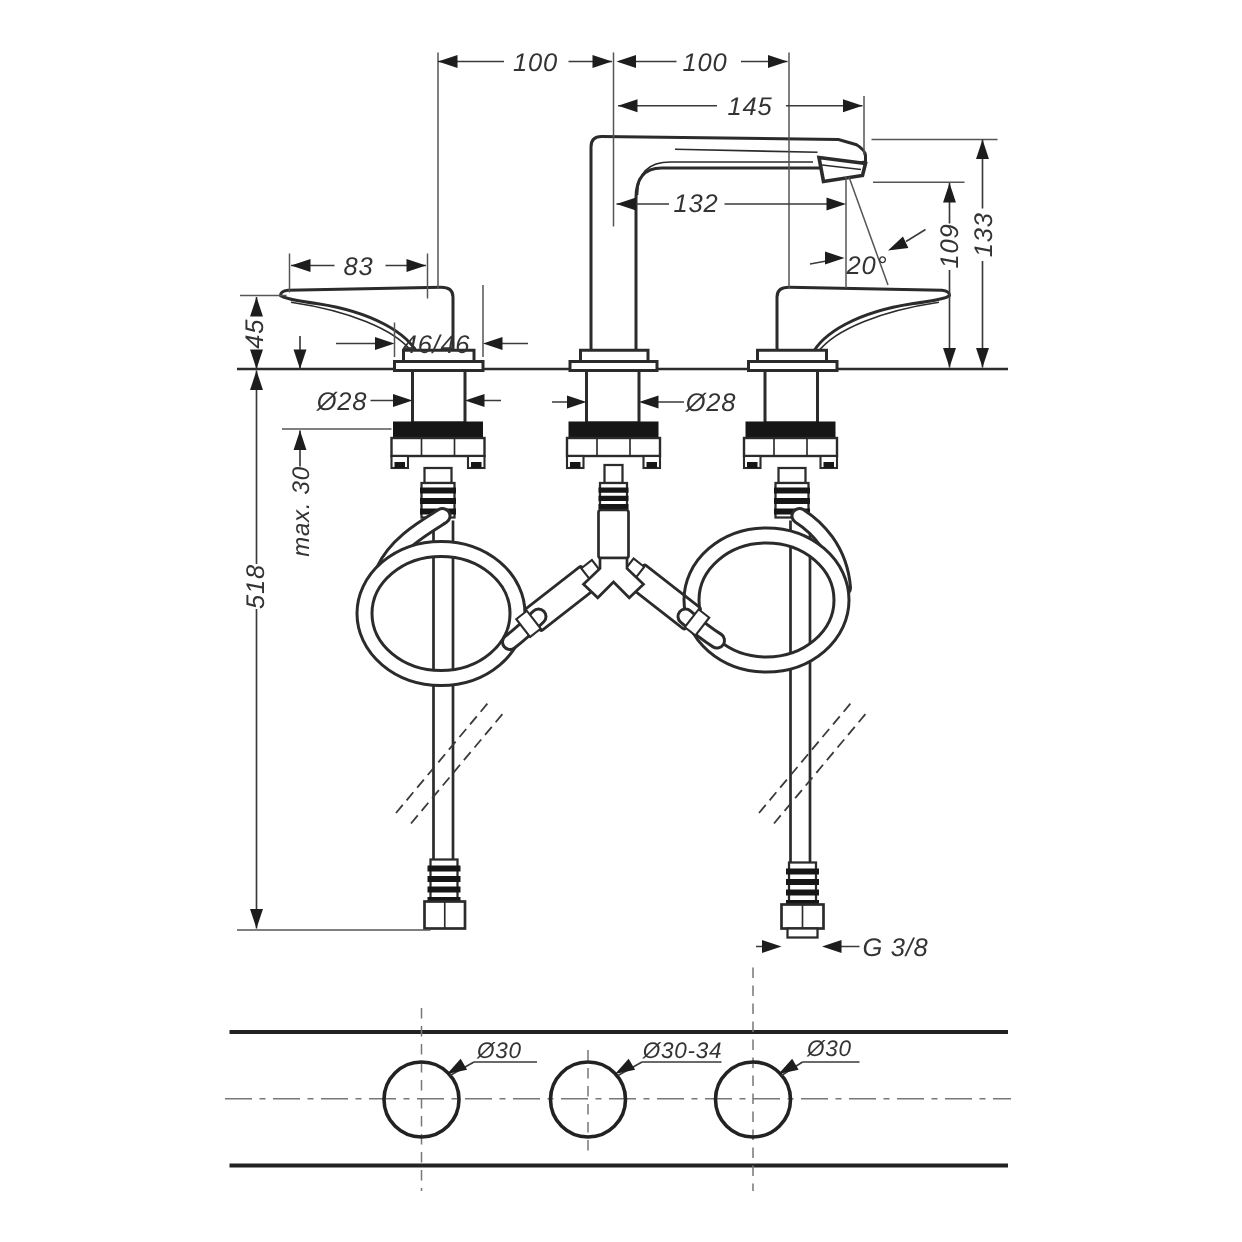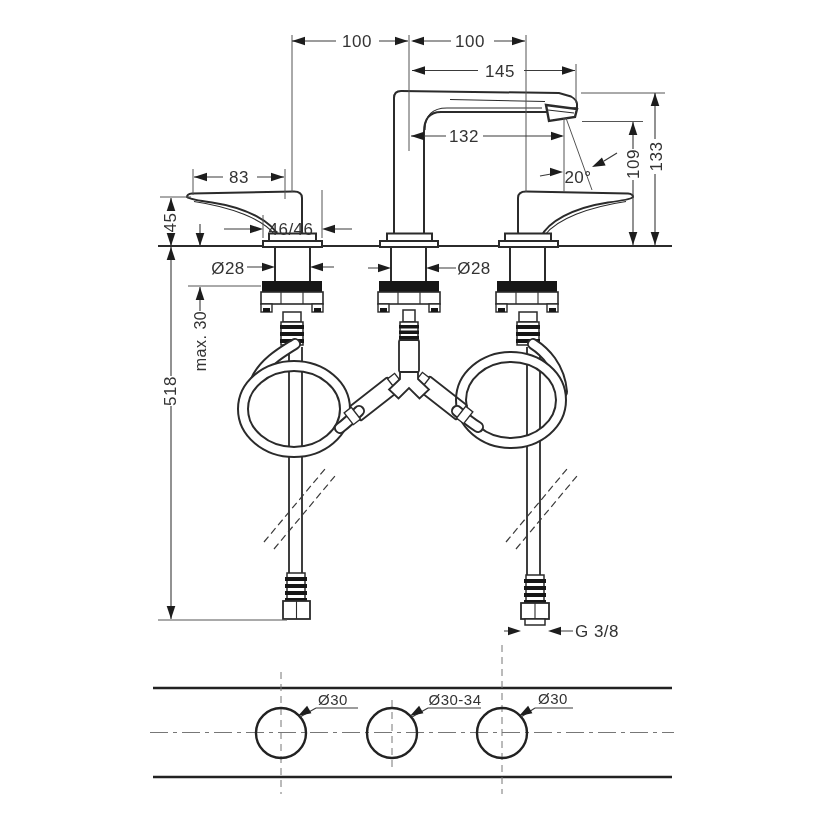--- a/index.html
+++ b/index.html
@@ -1,17 +1,17 @@
 <!DOCTYPE html>
 <html><head>
 <meta charset="utf-8">
 <style>
   html,body{margin:0;padding:0;background:#fff;}
   .stage{position:relative;width:828px;height:828px;background:#fff;overflow:hidden;
-         font-family:"Liberation Sans",sans-serif;}
+         font-family:"Liberation Sans",sans-serif;font-style:italic;}
   svg{position:absolute;left:0;top:0;}
   text{fill:#333;font-family:"Liberation Sans",sans-serif;letter-spacing:.5px;}
   .dim  {stroke:#3a3a3a;stroke-width:1.1;fill:none;}
   .ext  {stroke:#555;stroke-width:1;fill:none;}
   .obj  {stroke:#2b2b2b;stroke-width:2;fill:#fff;}
   .objl {stroke:#2b2b2b;stroke-width:1.8;fill:none;}
   .thin {stroke:#2b2b2b;stroke-width:1.1;fill:none;}
   .dark {fill:#161616;stroke:none;}
   .arrw {fill:#1d1d1d;stroke:none;}
   .hoseB{stroke:#2b2b2b;stroke-width:12;fill:none;stroke-linecap:round;}

